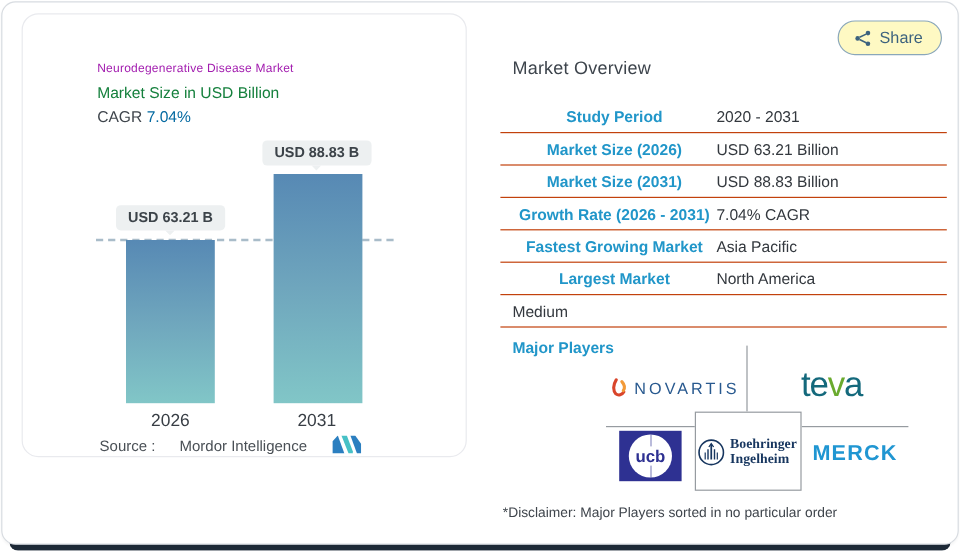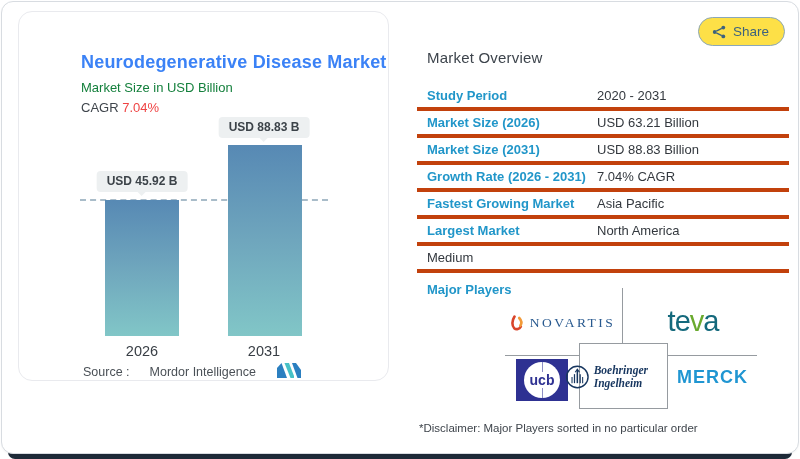--- a/index.html
+++ b/index.html
@@ -17,24 +17,24 @@
     background:#fff; border:1px solid #d8dce1; border-radius:12px;
     box-shadow:0 1px 2px rgba(0,0,0,0.04);
   }
 
   
   .chart-card {
     position:absolute; left:16px; top:9px; width:371px; height:370px;
     background:#fff; border:1px solid #e9eaee; border-radius:14px;
   }
   .chart-header { position:absolute; left:62px; top:40px; }
-  .chart-title { font-size:18px; font-weight:bold; color:#3b82f6; letter-spacing:0.2px; }
+  .chart-title { font-size:10px; font-weight:normal; color:#a21caf; letter-spacing:0.2px; }
   .chart-subtitle { margin-top:7px; font-size:13px; color:#15803d; }
   .chart-cagr { margin-top:5px; font-size:13px; color:#3f454c; }
-  .cagr-value { color:#ef4444; }
+  .cagr-value { color:#0369a1; }
 
   .dashline {
     position:absolute; left:61px; top:187px; width:248px; height:0;
     border-top:2px dashed #a9bcc9;
   }
   .bar {
     position:absolute; width:74px;
     background:linear-gradient(180deg,#5789b4 0%, #6fa6bd 50%, #81c6c7 100%);
   }
   .bar-2026 { left:86px;  top:188px; height:136px; }
@@ -58,59 +58,59 @@
   .xlabel-2026 { left:123px; }
   .xlabel-2031 { left:245px; }
   .source-row { position:absolute; left:64px; top:353px; font-size:12.5px; color:#4a5056; }
   .source-row .src-val { margin-left:20px; }
   .mordor-logo { position:absolute; left:258px; top:351px; width:24px; height:15px; }
 
   
   .share-btn {
     position:absolute; top:15px; right:13px; height:29px;
     display:flex; align-items:center; gap:7px; padding:0 15px 0 13px;
-    border:1px solid #8aa7ba; border-radius:15px; background:#fde047;
+    border:1px solid #8aa7ba; border-radius:15px; background:#fef9c3;
     color:#3c627e; font-size:13.5px; cursor:pointer;
   }
   .overview-title { position:absolute; left:425px; top:47px; font-size:15px; color:#3d444c; letter-spacing:0.2px; }
 
   .ov-table { position:absolute; left:415px; top:82px; width:372px; }
-  .ov-row { display:flex; align-items:center; height:27px; border-bottom:4px solid #c2410c; padding-left:10px; }
+  .ov-row { display:flex; align-items:center; height:27px; border-bottom:1px solid #c2410c; padding-left:10px;text-align:center; }
   .ov-label { width:170px; font-size:13px; font-weight:bold; color:#2196c9; }
   .ov-value { font-size:13px; color:#33383e; }
 
   .major-players-label { position:absolute; left:425px; top:280px; font-size:13px; font-weight:bold; color:#2196c9; }
 
   .players { position:absolute; left:503px; top:284px; width:252px; height:124px; }
   .pl-line { position:absolute; background:#969ba0; }
   .pl-vline1 { left:117px; top:2px; width:1px; height:55px; }
   .pl-hline-left { left:0; top:69px; width:75px; height:1px; }
   .pl-hline-right { left:163px; top:69px; width:89px; height:1px; }
   .pl-box { position:absolute; left:74px; top:57px; width:89px; height:66px; border:1px solid #969ba0; background:#fff; }
 
   .logo-cell { position:absolute; display:flex; align-items:center; justify-content:center; }
 
   
   .novartis-cell { left:0; top:14px; width:114px; height:46px; gap:5px; }
   .novartis-word {
-    font-family:Liberation Serif, serif; font-size:13.5px; color:#28598f;
+    font-family:Liberation Sans, sans-serif; font-size:13.5px; color:#28598f;
     letter-spacing:2.5px; font-weight:500;
   }
   
   .teva-cell { left:126px; top:10px; width:124px; height:50px; }
   .teva-word { font-size:29px; font-weight:normal; color:#14697c; letter-spacing:-1px; }
   .teva-v { color:#6aaa2e; }
   
   .ucb-cell { left:10px; top:71px; width:54px; height:46px; }
   .ucb-square { position:relative; width:52px; height:42px; background:#2e3192; display:flex; align-items:center; justify-content:center; }
   .ucb-circle { position:relative; width:36px; height:36px; background:#fff; border-radius:50%; display:flex; align-items:center; justify-content:center; }
   .ucb-vline { position:absolute; left:50%; top:0; width:1px; height:100%; background:#2e3192; opacity:0.55; }
   .ucb-word { position:relative; font-size:14px; font-weight:bold; color:#2e3192; background:#fff; padding:0 1px; }
   
-  .bi-cell { left:60px; top:67px; width:83px; height:48px; gap:4px;font-style:italic; }
+  .bi-cell { left:76px; top:67px; width:83px; height:48px; gap:4px; }
   .bi-text { font-family:"Liberation Serif", serif; font-size:11.5px; font-weight:bold; color:#17365f; line-height:1.15; }
   
   .merck-cell { left:163px; top:76px; width:89px; height:30px; }
   .merck-word { font-size:18px; font-weight:bold; color:#2096d2; letter-spacing:1px; }
 
   .disclaimer { position:absolute; left:417px; top:420px; font-size:11.5px; color:#3f454c; }
 </style>
 </head>
 <body>
 
@@ -123,21 +123,21 @@
         <div class="chart-title">Neurodegenerative Disease Market</div>
         <div class="chart-subtitle">Market Size in USD Billion</div>
         <div class="chart-cagr">
           <span>CAGR</span>
           <span class="cagr-value">7.04%</span>
         </div>
       </div>
 
       <div class="dashline"></div>
 
-      <div class="tooltip tip-2026">USD 45.92 B</div>
+      <div class="tooltip tip-2026">USD 63.21 B</div>
       <div class="tooltip tip-2031">USD 88.83 B</div>
 
       <div class="bar bar-2026"></div>
       <div class="bar bar-2031"></div>
 
       <div class="xlabel xlabel-2026">2026</div>
       <div class="xlabel xlabel-2031">2031</div>
 
       <div class="source-row">
         <span>Source :</span><span class="src-val">Mordor Intelligence</span>

